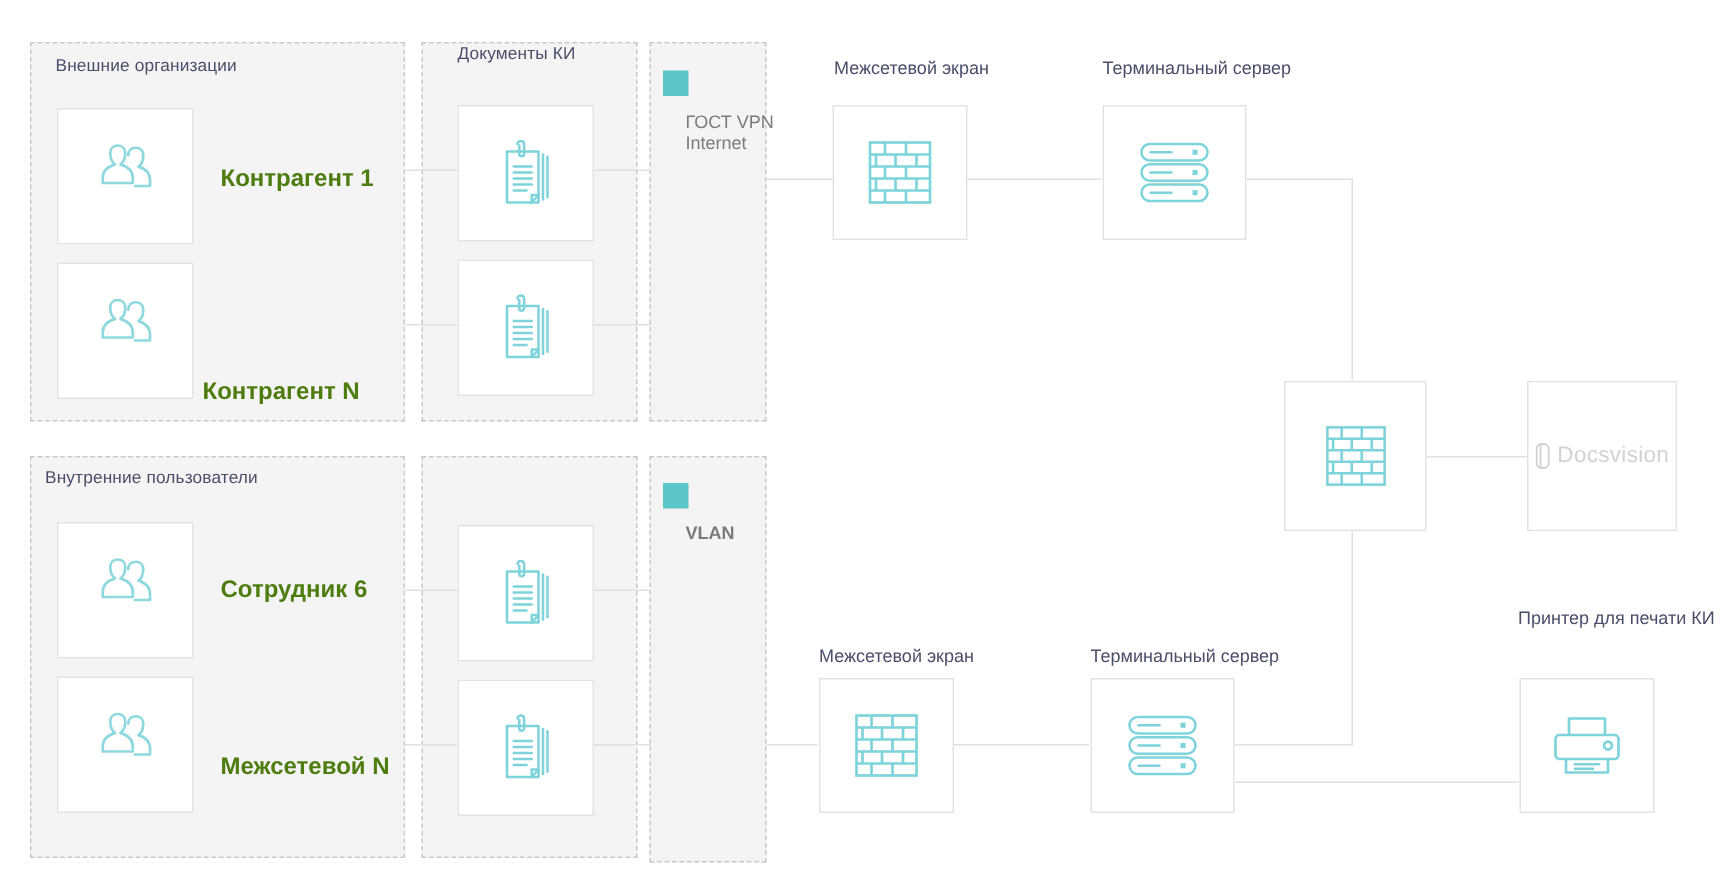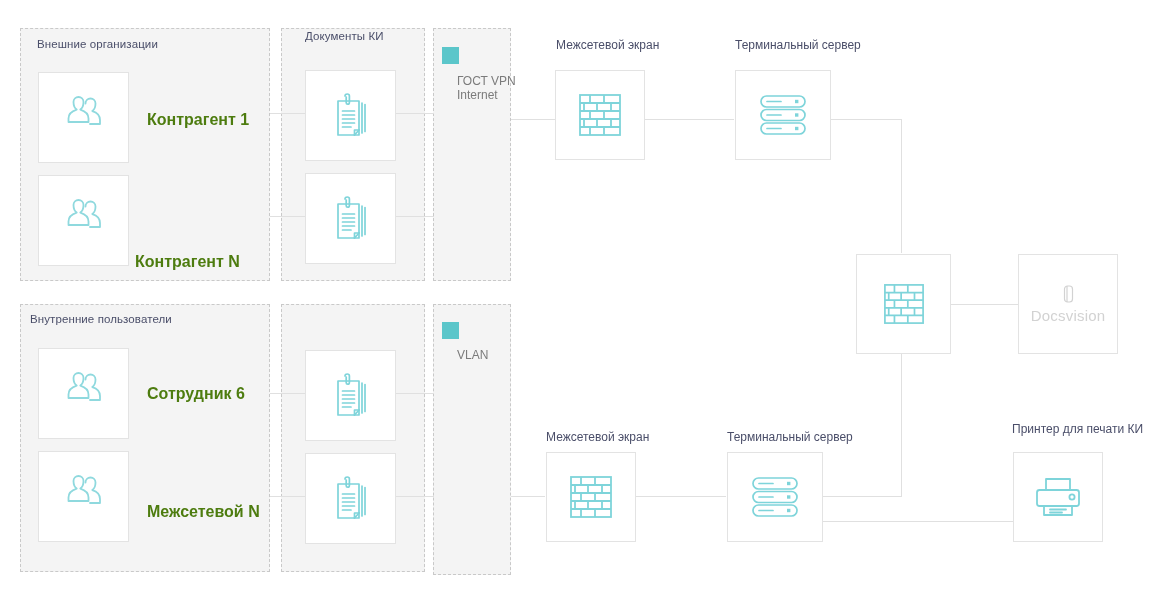--- a/index.html
+++ b/index.html
@@ -68,26 +68,24 @@
     position:absolute;
     font-size:12px;
     color:#7b7b7b;
     line-height:14.5px;
     white-space:nowrap;
     margin-left:16px;
   }
   
   .docsvision{
     display:flex;
-    align-items:center;
     gap:4px;
     color:#d2d2d2;
     font-size:15px;
     letter-spacing:.2px;
-    flex-direction:column;
   }
   svg{display:block;}
 </style>
 </head>
 <body>
 
 <div id="canvas">
 
   <div class="zone" style="left:20px;top:28px;width:250px;height:253px;"></div>
   <div class="zone-title" style="left:37px;top:38px;">Внешние организации</div>
@@ -99,21 +97,21 @@
   <div class="marker-text" style="left:441px;top:74px;">ГОСТ VPN</div>
   <div class="marker-text" style="left:441px;top:88px;">Internet</div>
 
   <div class="zone" style="left:20px;top:304px;width:250px;height:268px;"></div>
   <div class="zone-title" style="left:30px;top:313px;">Внутренние пользователи</div>
 
   <div class="zone" style="left:281px;top:304px;width:144px;height:268px;"></div>
 
   <div class="zone" style="left:433px;top:304px;width:78px;height:271px;"></div>
   <div class="marker" style="left:442px;top:322px;"></div>
-  <div class="marker-text" style="left:441px;top:348px;">VLAN</div>
+  <div class="marker-text" style="left:441px;top:348px;font-weight:bold;">VLAN</div>
 
   <div class="line h" style="left:270px;top:113px;width:36px;"></div>
 
   <div class="line h" style="left:396px;top:113px;width:38px;"></div>
 
   <div class="line h" style="left:270px;top:216px;width:36px;"></div>
 
   <div class="line h" style="left:396px;top:216px;width:38px;"></div>
 
   <div class="line h" style="left:511px;top:119px;width:44px;"></div>
@@ -370,21 +368,21 @@
         </g>
         <g fill="#7ed4da">
           <rect x="36" y="6.8" width="3.4" height="3.4"></rect>
           <rect x="36" y="20.3" width="3.4" height="3.4"></rect>
           <rect x="36" y="33.8" width="3.4" height="3.4"></rect>
         </g>
       </svg>
     </span>
   </div>
 
-  <div class="node-label" style="left:1012px;top:422px;">Принтер для печати КИ</div>
+  <div class="node-label" style="left:1012px;top:405px;">Принтер для печати КИ</div>
   <div class="node" style="left:1013px;top:452px;width:90px;height:90px;">
     <span>
       <svg width="46" height="42" viewBox="0 0 46 42">
         <g fill="none" stroke="#7ed4da" stroke-width="1.8" stroke-linejoin="round">
           <path d="M11 14 L11 3 L35 3 L35 14"></path>
           <rect x="2" y="14" width="42" height="16" rx="2.5"></rect>
           <path d="M9 30 L9 39 L37 39 L37 30"></path>
           <path d="M15 33.5 L31 33.5" stroke-linecap="round"></path>
           <path d="M15 36.5 L27 36.5" stroke-linecap="round"></path>
           <circle cx="37" cy="21" r="2.6"></circle>

